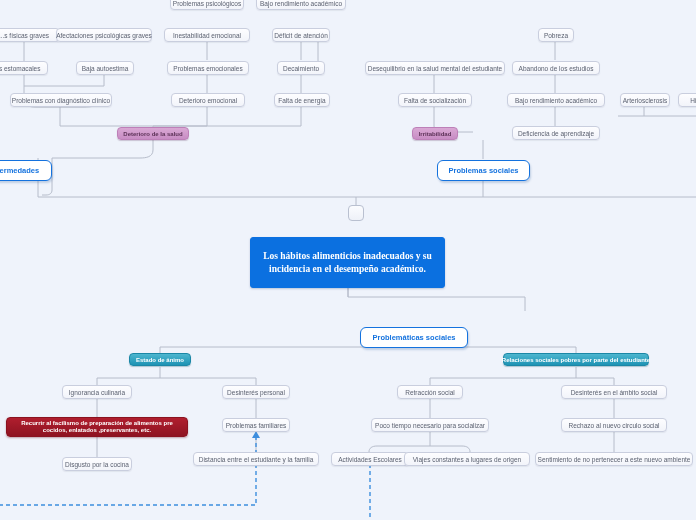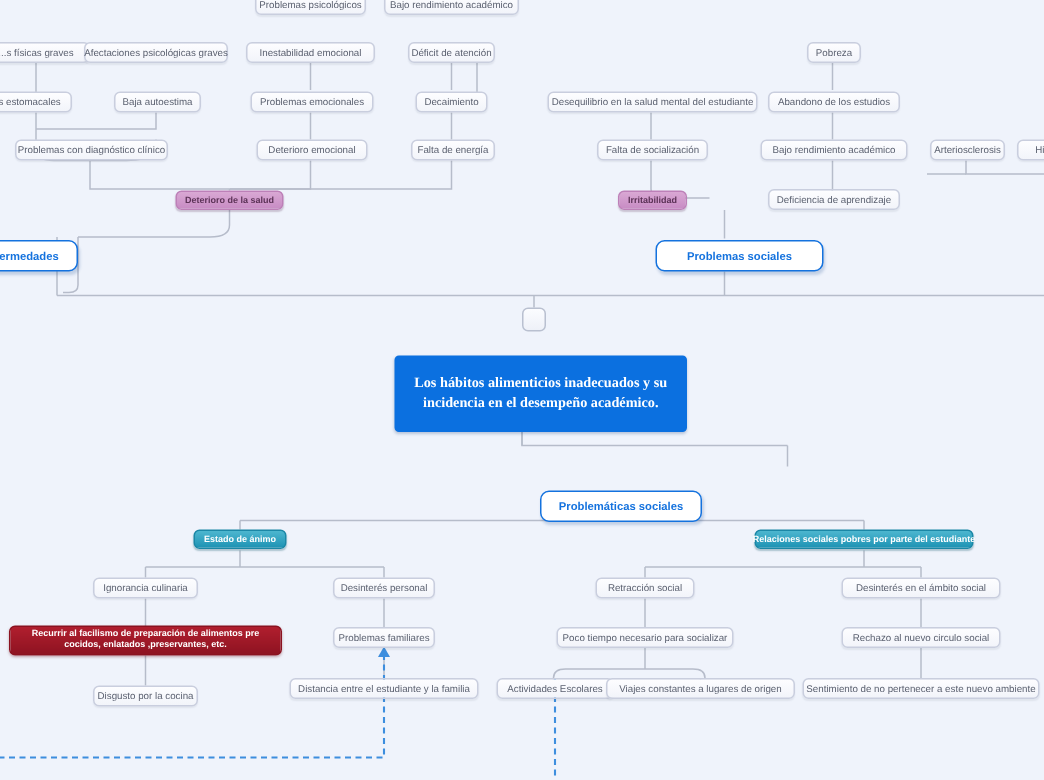--- a/index.html
+++ b/index.html
@@ -41,21 +41,20 @@
     border-radius:3px;
     color:#ffffff;
     font-family:"Liberation Serif",serif;
     font-weight:bold;
     font-size:9.5px;
     line-height:1.35;
     white-space:normal;
     padding:5px 8px;
     box-shadow:0 1px 2px rgba(20,60,120,.25);
     z-index:5;
-    margin-left:13px;
   }
 
   
   .mainbranch{
     background:#ffffff;
     border:1.6px solid #1472de;
     border-radius:6px;
     color:#1472de;
     font-weight:bold;
     font-size:7.5px;
@@ -255,21 +254,21 @@
   <div class="node plain" style="left:512px;top:61px;width:88px;">Abandono de los estudios</div>
 
   <div class="node plain" style="left:398px;top:93px;width:74px;">Falta de socialización</div>
 
   <div class="node plain" style="left:507px;top:93px;width:98px;">Bajo rendimiento académico</div>
 
   <div class="node mauve" style="left:412px;top:127px;width:46px;">Irritabilidad</div>
 
   <div class="node plain" style="left:512px;top:126px;width:88px;">Deficiencia de aprendizaje</div>
 
-  <div class="node mainbranch" style="left:437px;top:160px;width:112px;text-align:center;">Problemas sociales</div>
+  <div class="node mainbranch" style="left:437px;top:160px;width:93px;text-align:center;">Problemas sociales</div>
 
   <div class="node plain" style="left:620px;top:93px;width:50px;">Arteriosclerosis</div>
 
   <div class="node plain" style="left:678px;top:93px;width:40px;">Hiper</div>
 
   <div class="node root" style="left:250px;top:237px;width:195px;height:51px;">Los hábitos alimenticios inadecuados y su incidencia en el desempeño académico.</div>
 
   <div class="node mainbranch" style="left:360px;top:312px;width:108px;margin-top:15px;">Problemáticas sociales</div>
 
   <div class="node teal" style="left:129px;top:353px;width:62px;">Estado de ánimo</div>

